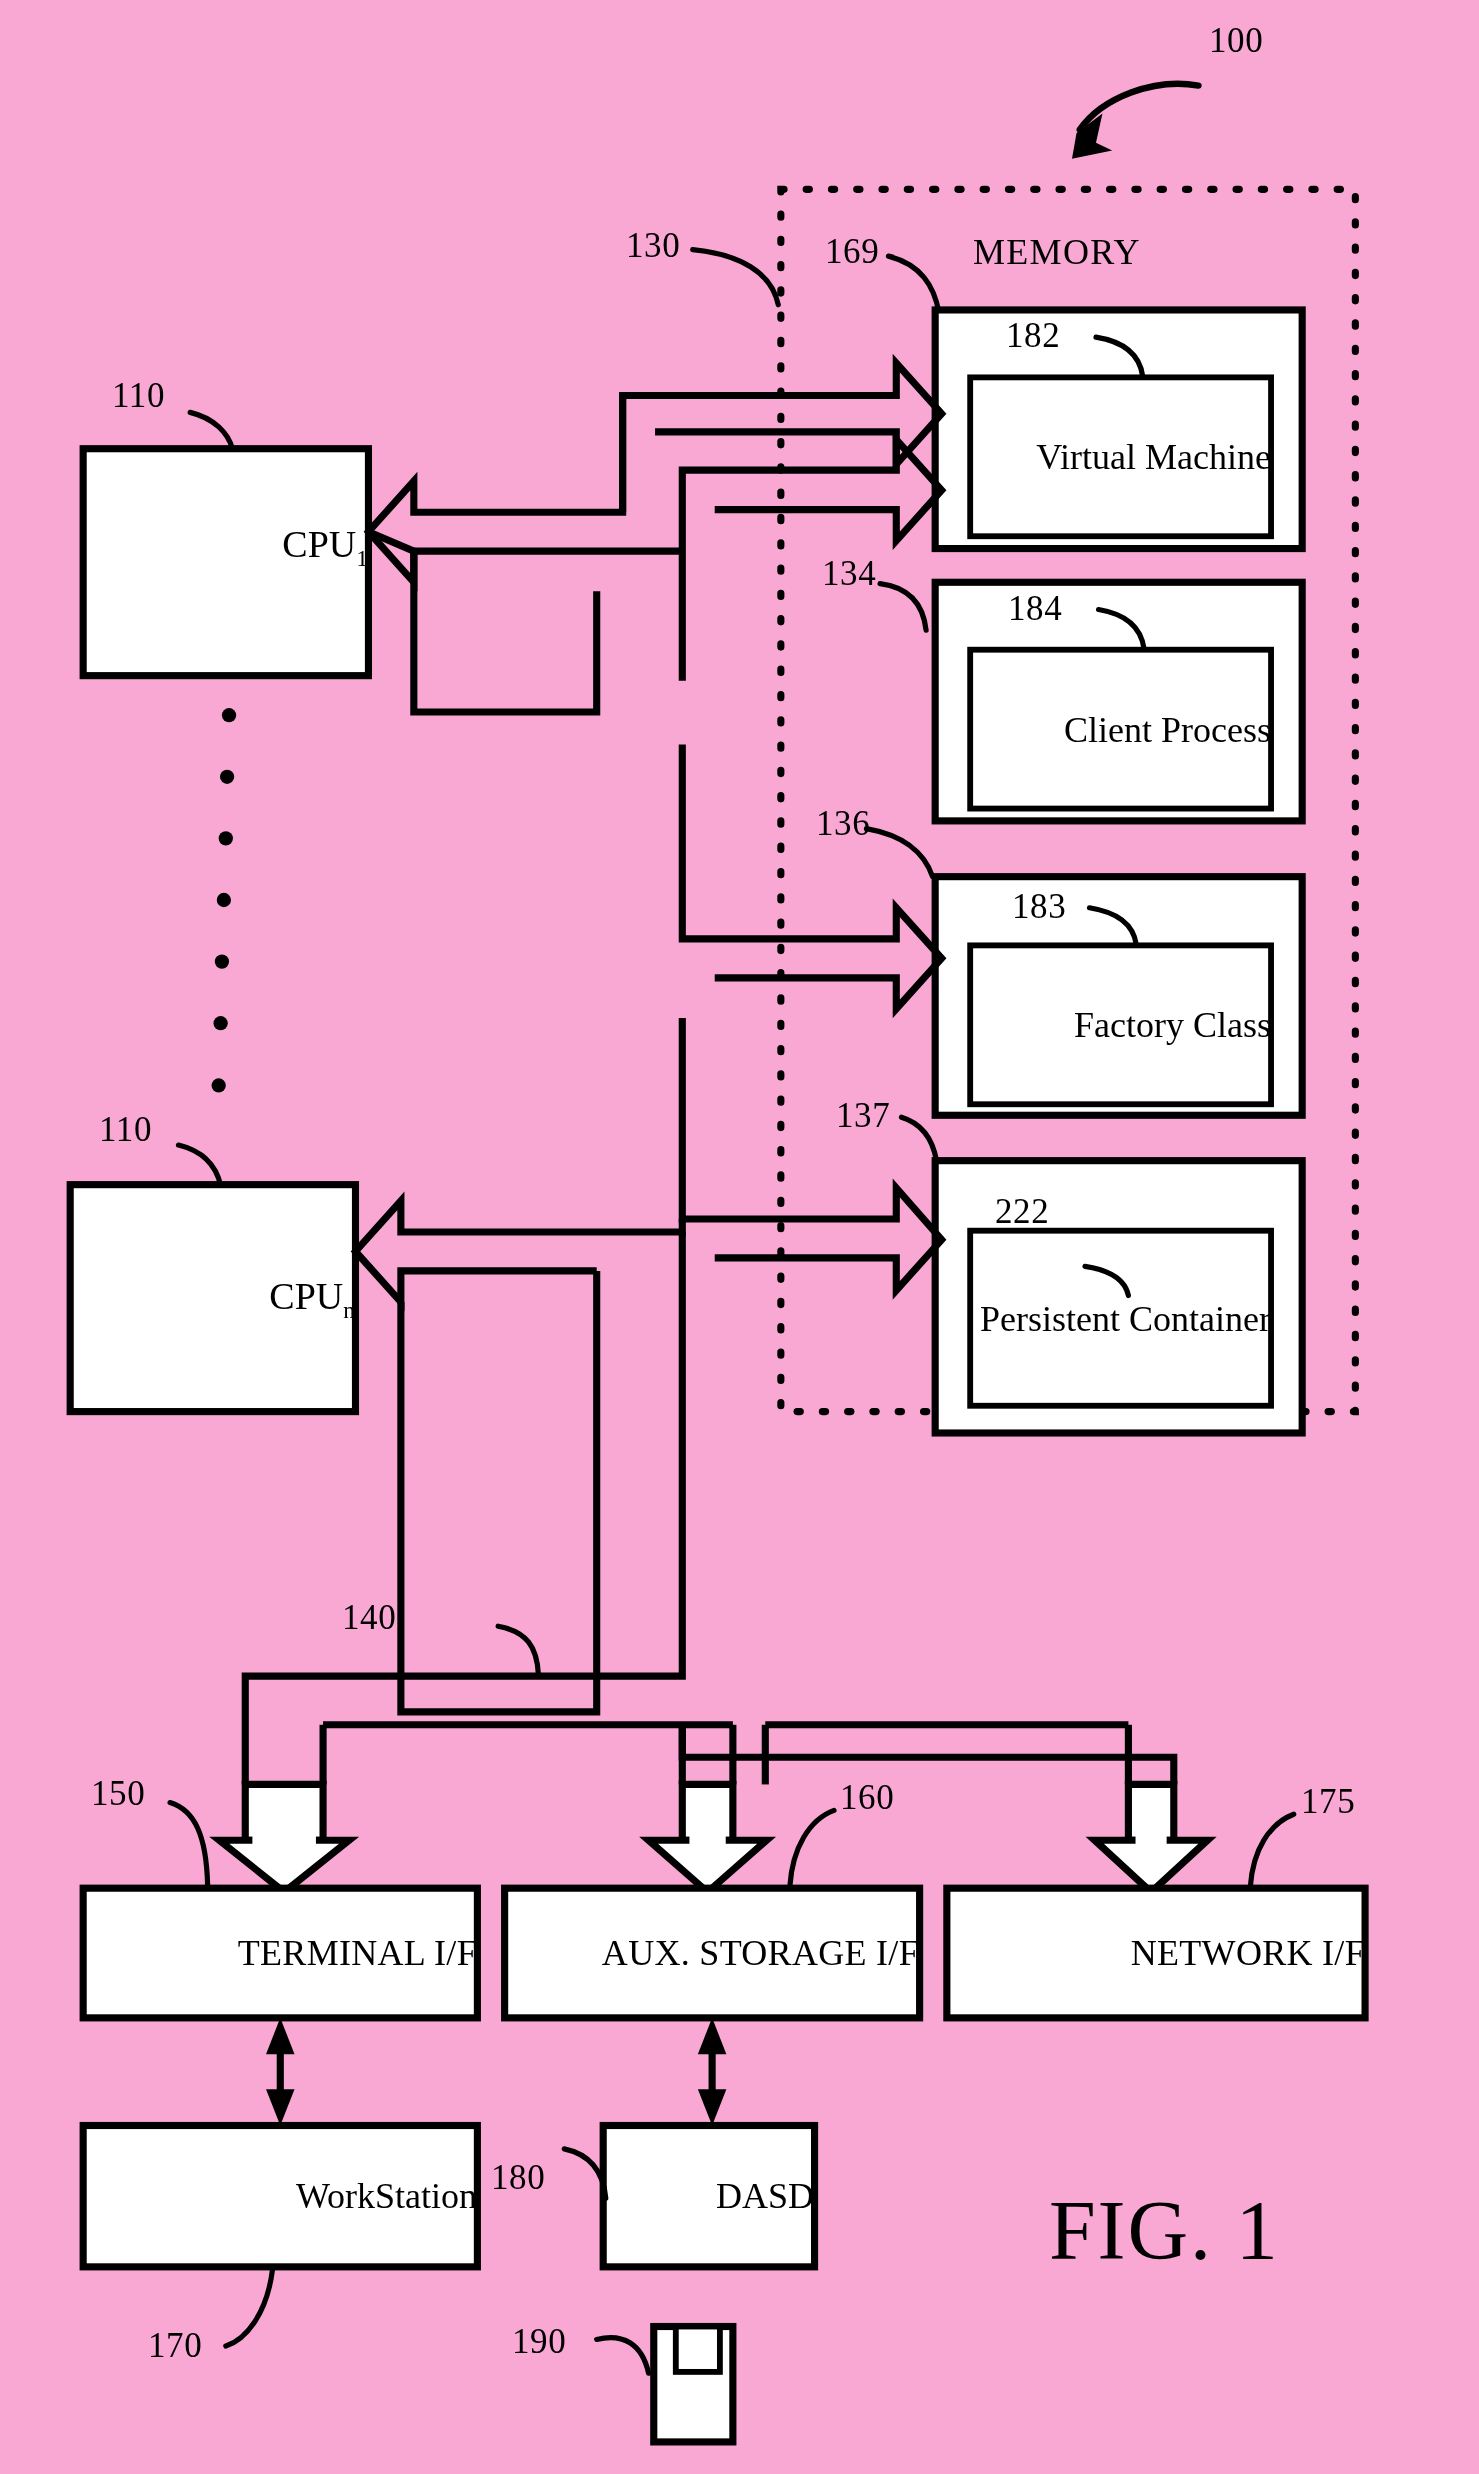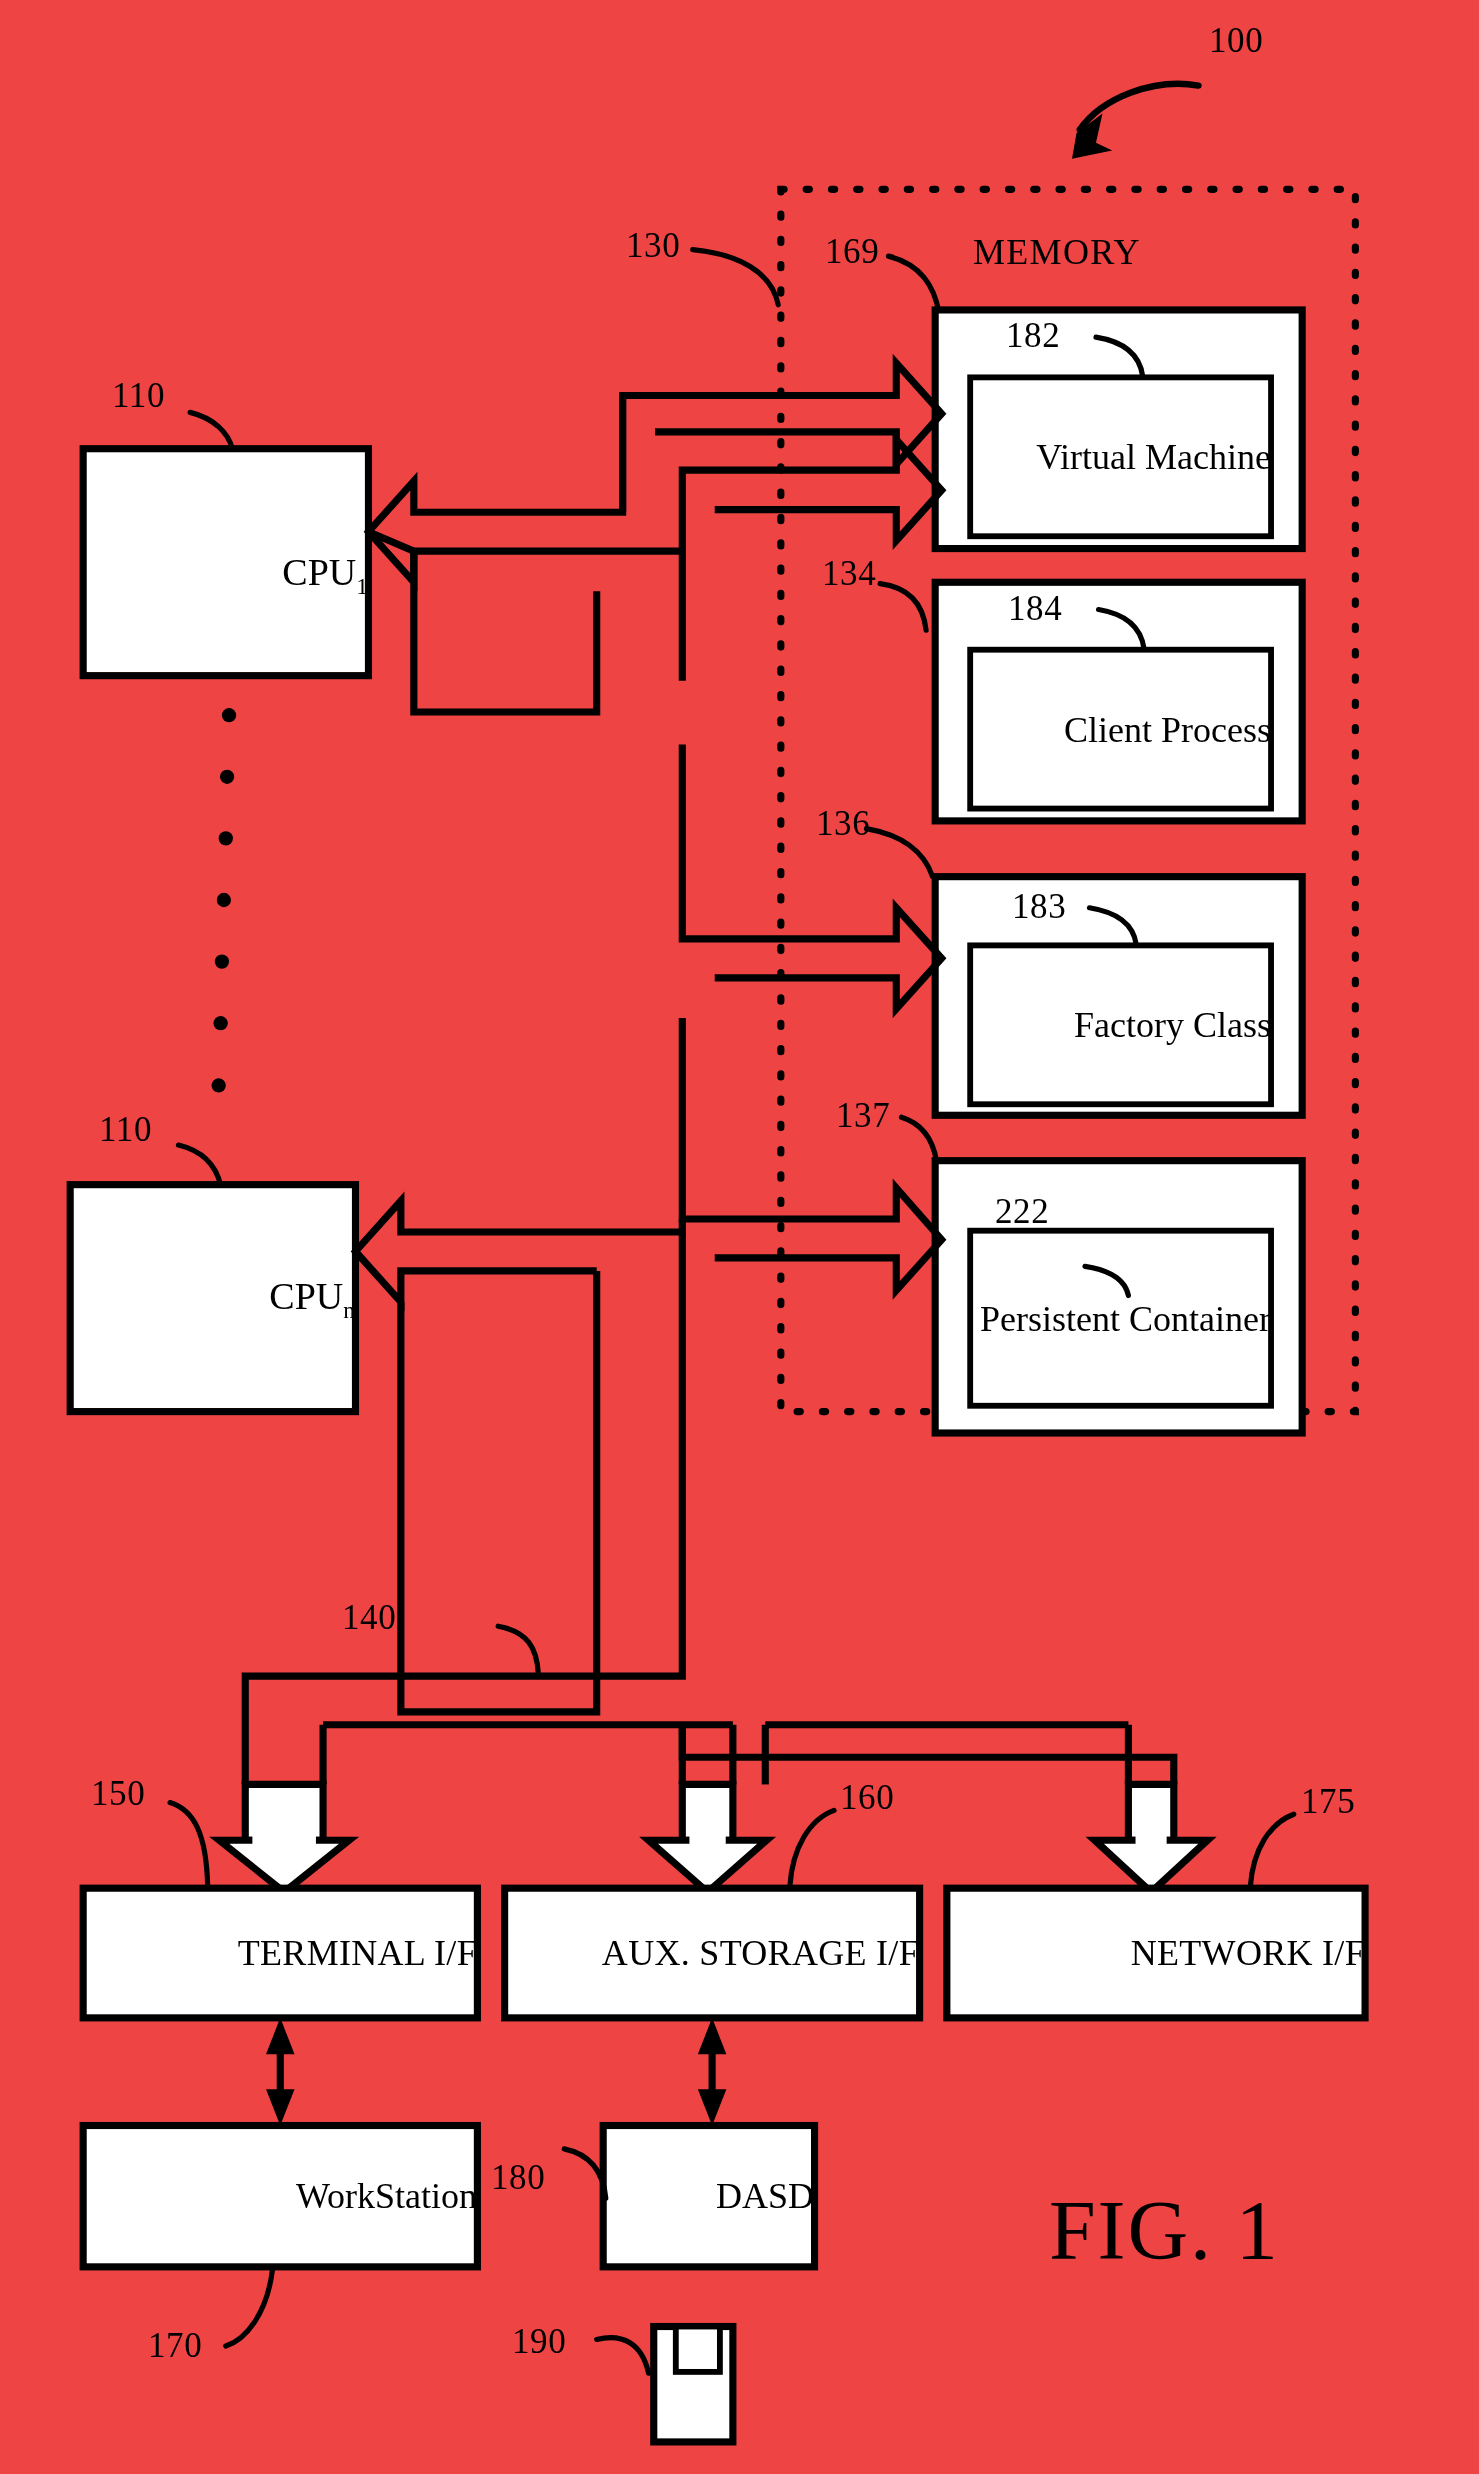--- a/index.html
+++ b/index.html
@@ -9,21 +9,21 @@
     background: #ffffff;
   }
   body {
     font-family: "Liberation Serif", "DejaVu Serif", serif;
     color: #000000;
   }
   #figure-root {
     position: relative;
     width: 1480px;
     height: 2475px;
-    background: #ef4444;
+    background: #f9a8d4;
     overflow: hidden;
   }
   #figure-svg {
     position: absolute;
     left: 0;
     top: 0;
     width: 1480px;
     height: 2475px;
   }
   .svg-layer {
@@ -263,21 +263,21 @@
     <span>Factory Class</span>
   </div>
 
   <div class="txt ref" style="left:836px; top:1096px;">137</div>
   <div class="txt ref" style="left:995px; top:1192px;">222</div>
   <div class="centered-block boxlabel" style="left:970px; top:1231px; width:301px; height:175px;">
     <span>Persistent Container</span>
   </div>
 
   <div class="txt ref" style="left:112px; top:376px;">110</div>
-  <div class="centered-block boxlabel-big" style="left:83px; top:461px; width:285px; height:227px;">
+  <div class="centered-block boxlabel-big" style="left:83px; top:433px; width:285px; height:227px;">
     <span><span>CPU</span><span class="sub">1</span></span>
   </div>
 
   <div class="txt ref" style="left:99px; top:1110px;">110</div>
   <div class="centered-block boxlabel-big" style="left:70px; top:1185px; width:285px; height:227px;">
     <span><span>CPU</span><span class="sub">n</span></span>
   </div>
 
   <div class="txt ref" style="left:342px; top:1598px;">140</div>
 

